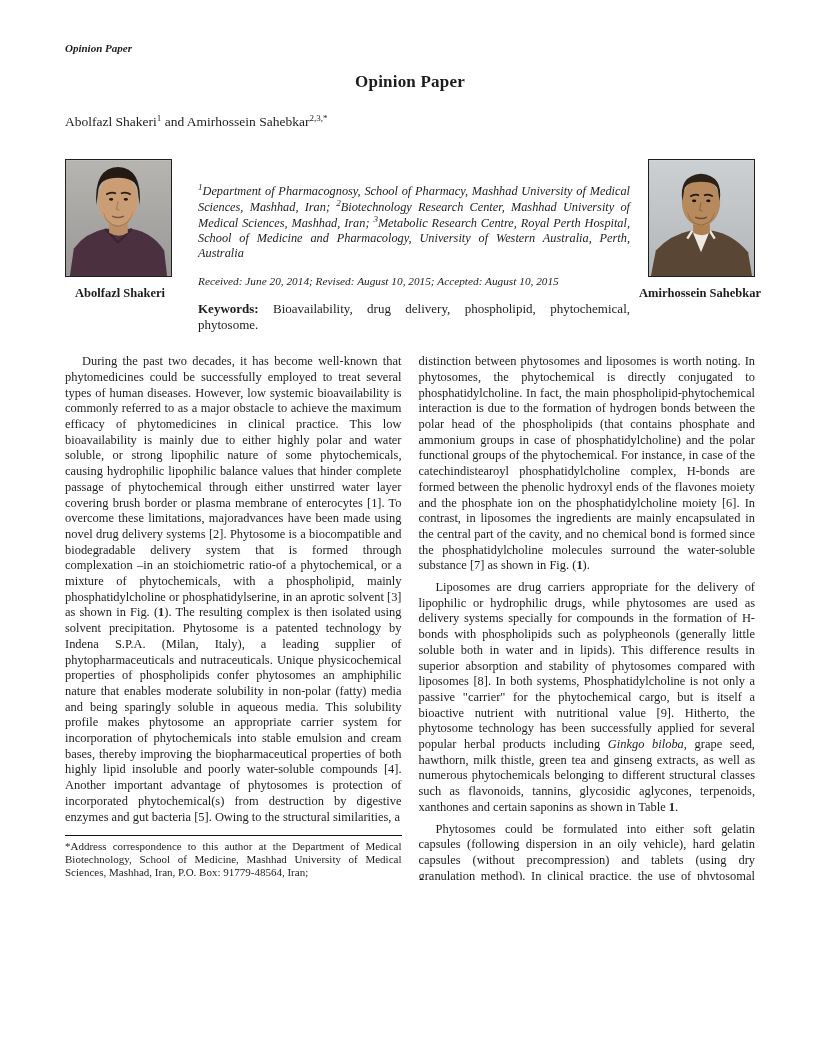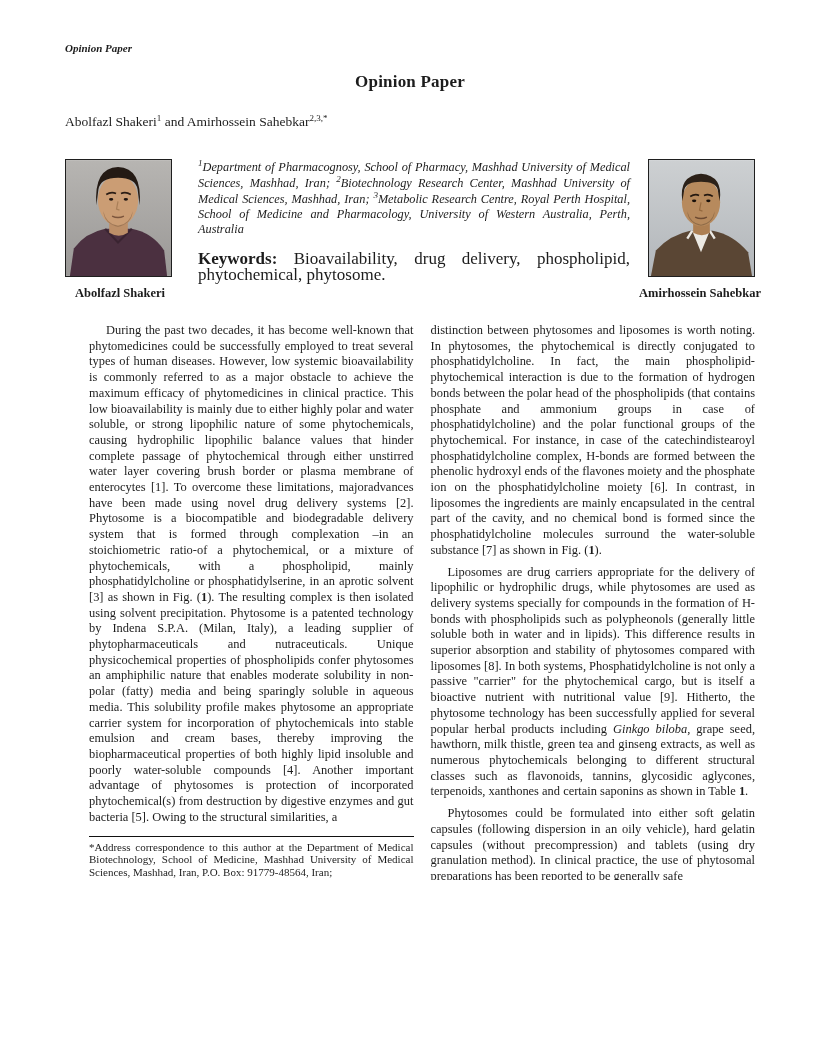--- a/index.html
+++ b/index.html
@@ -24,27 +24,27 @@
   .authors { margin-top:22px; font-size:13.5px; }
   .sup { font-size:9px; position:relative; top:-5px; }
   
   .author-row { display:flex; margin-top:29px; }
   .photo-col { width:109px; flex:none; }
   .photo-col.right { width:112px; display:flex; flex-direction:column; align-items:flex-end; }
   .photo-frame { display:block; border:1.5px solid #1f1f1f; }
   .photo-caption { font-weight:bold; font-size:12.5px; margin-top:9px; text-align:center; white-space:nowrap; width:110px; }
   .photo-col.right .photo-caption { width:132px; margin-right:-11px; }
   .center-col { flex:1; padding:1px 13px 0 24px; }
-  .affil { font-style:italic; font-size:12.3px; line-height:14.8px; text-align:justify; }
+  .affil { font-style:italic; font-size:12.3px; line-height:14.8px; text-align:justify;margin-top:24px; }
   .affil .sup { font-style:italic; }
   .dates { font-style:italic; font-size:11.3px; margin-top:14px; }
-  .keywords { font-size:17px; line-height:15.6px; margin-top:14px; text-align:justify; }
+  .keywords { font-size:13px; line-height:15.6px; margin-top:14px; text-align:justify; }
   .kw-label { font-weight:bold; }
   
-  .body-cols { display:flex; gap:17px; margin-top:22px;margin-left:24px; }
+  .body-cols { display:flex; gap:17px; margin-top:22px; }
   .col { flex:1; min-width:0; }
   .para { font-size:12.45px; line-height:15.7px; text-align:justify; text-indent:17px; }
   .para.cont { text-indent:0; }
   .para.gap { margin-top:6px; }
   .para b { font-weight:bold; }
   .para i { font-style:italic; }
   
   .footnote { margin-top:10px; }
   .footnote-rule { border:none; border-top:1.2px solid #111; width:100%; margin-bottom:4px; }
   .fn-text { font-size:11px; line-height:12.8px; }
@@ -88,20 +88,21 @@
         <ellipse cx="46" cy="40" rx="2.2" ry="1.4" fill="#1e1410"></ellipse>
         <ellipse cx="61" cy="40" rx="2.2" ry="1.4" fill="#1e1410"></ellipse>
         <path d="M53,42 l-1.5,8 l3,1" stroke="#a97f58" stroke-width="1.2" fill="none"></path>
         <path d="M47,57 q6,3 12,0" stroke="#7d563d" stroke-width="1.4" fill="none"></path>
       </svg>
       <div class="photo-caption">Abolfazl Shakeri</div>
     </div>
 
     <div class="center-col">
       <p class="affil"><span class="sup">1</span><span>Department of Pharmacognosy, School of Pharmacy, Mashhad University of Medical Sciences, Mashhad, Iran; </span><span class="sup">2</span><span>Biotechnology Research Center, Mashhad University of Medical Sciences, Mashhad, Iran; </span><span class="sup">3</span><span>Metabolic Research Centre, Royal Perth Hospital, School of Medicine and Pharmacology, University of Western Australia, Perth, Australia</span></p>
+      <div class="dates">Received: June 20, 2014; Revised: August 10, 2015; Accepted: August 10, 2015</div>
       <p class="keywords"><span class="kw-label">Keywords:</span><span> Bioavailability, drug delivery, phospholipid, phytochemical, phytosome.</span></p>
     </div>
 
     <div class="photo-col right">
       <svg class="photo-frame" width="107" height="118" viewBox="0 0 107 118" xmlns="http://www.w3.org/2000/svg">
         <defs>
           <linearGradient id="bgR" x1="0" y1="0" x2="0" y2="1">
             <stop offset="0" stop-color="#cdd0d2"></stop>
               <stop offset="1" stop-color="#b2b6ba"></stop>
           </linearGradient>

